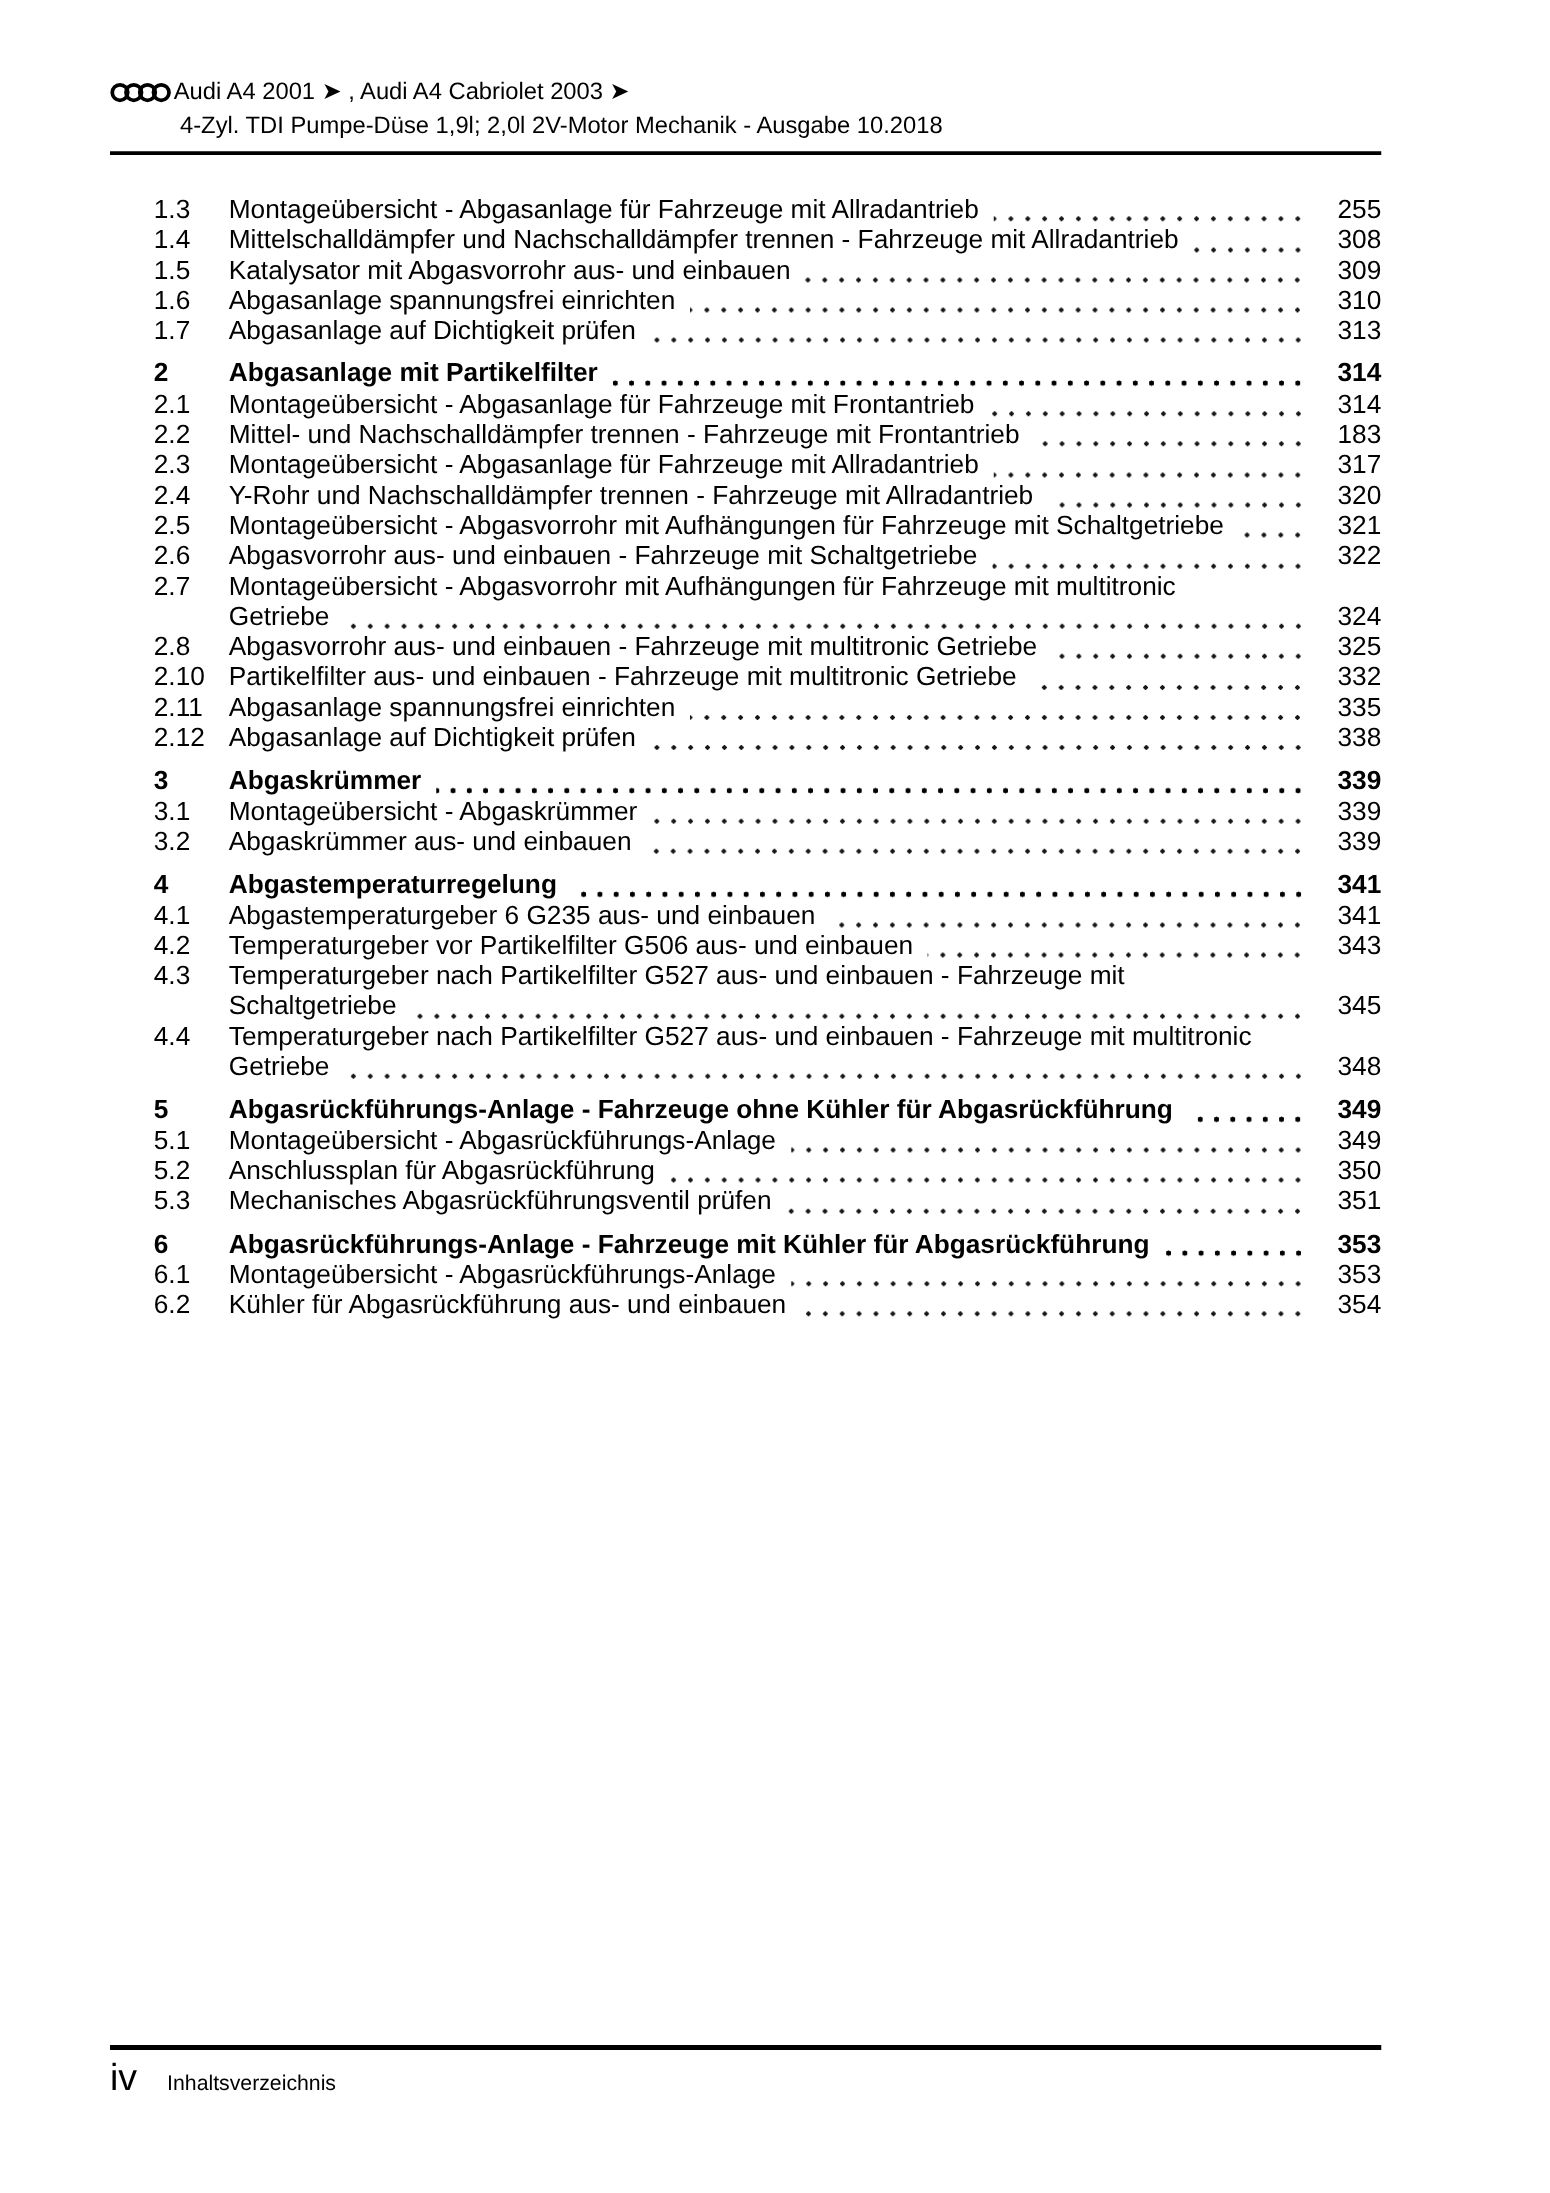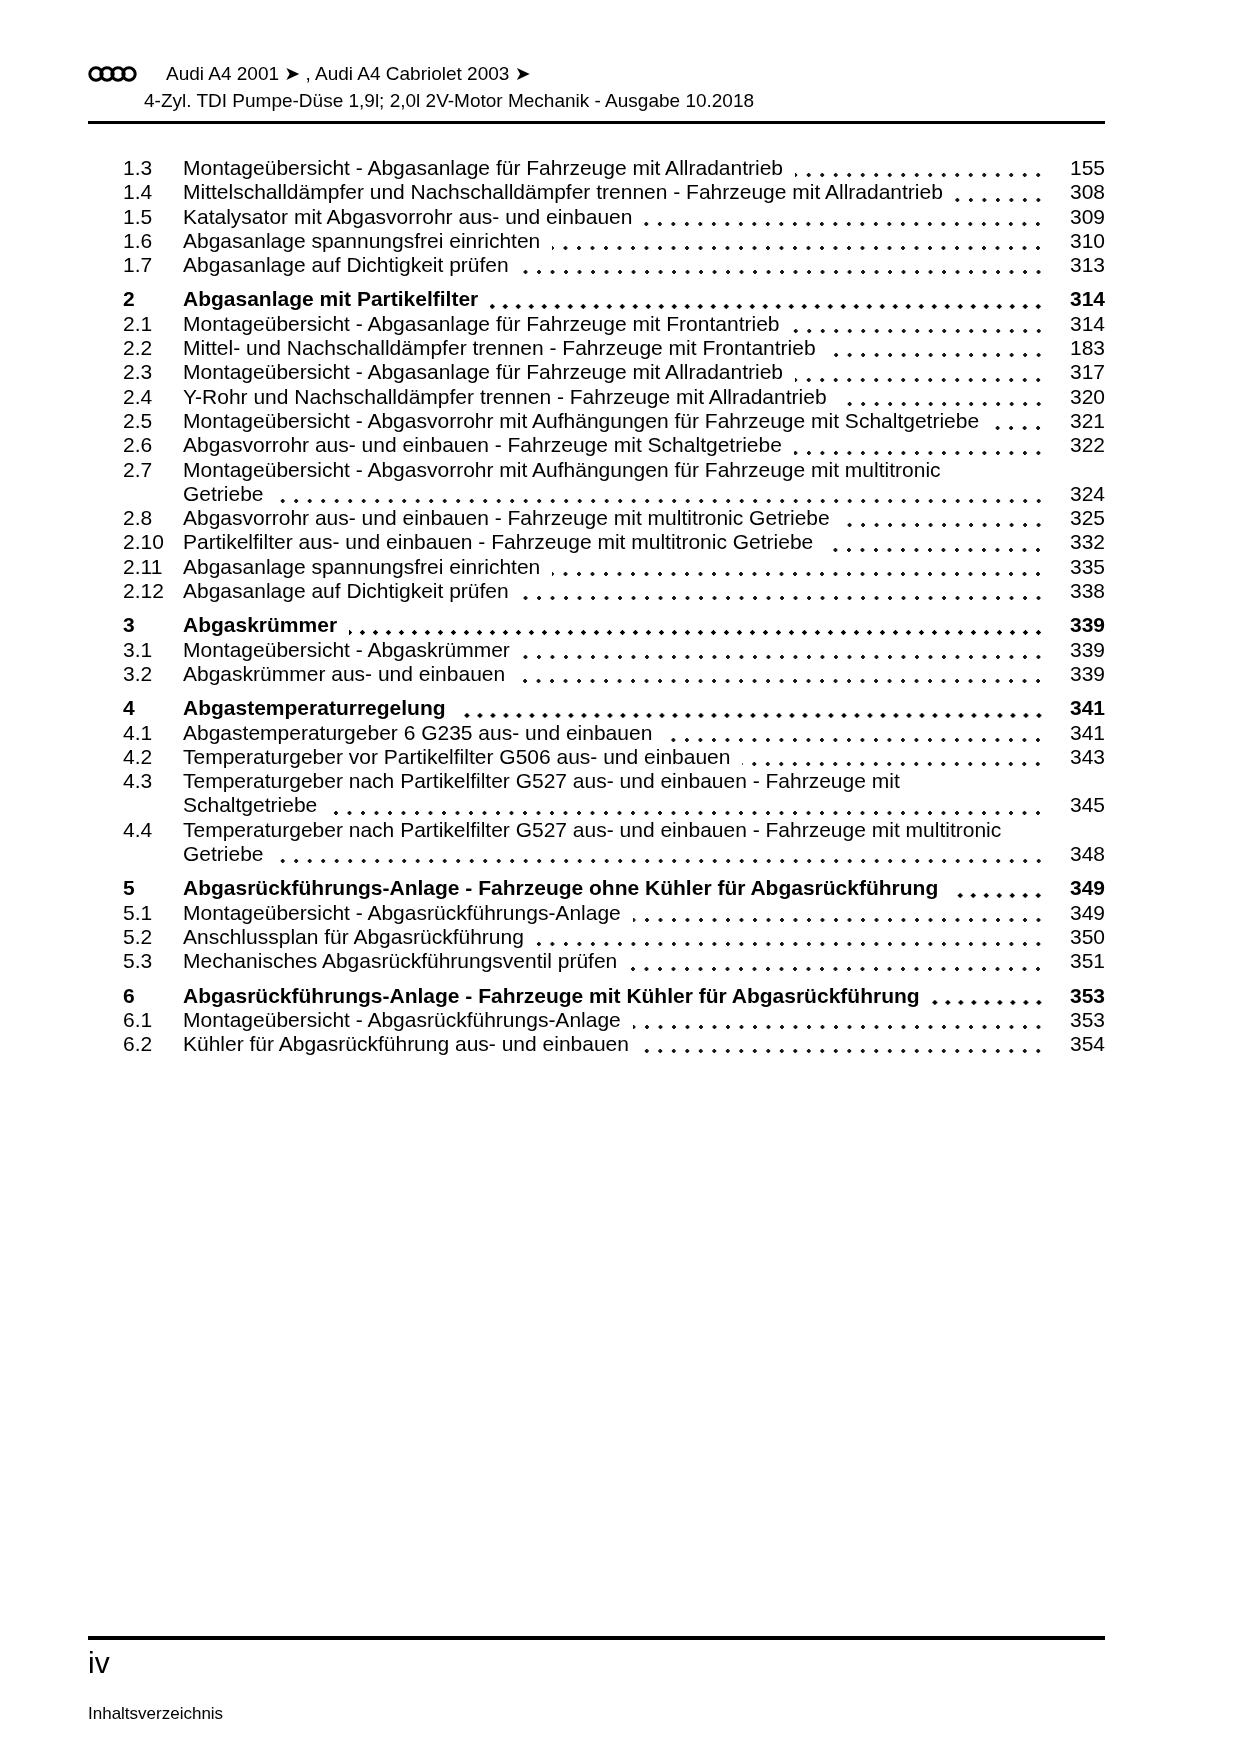--- a/index.html
+++ b/index.html
@@ -8,21 +8,21 @@
     width: 1240px;
     height: 1754px;
     position: relative;
     font-family: "Liberation Sans", sans-serif;
     color: #000;
     overflow: hidden;
   }
   .page { padding: 60px 135px 0 88px; }
 
   
-  .header-row1 { display: flex; align-items: center; gap: 28px; }
+  .header-row1 { display: flex; align-items: center; gap: 1px; }
   .logo { flex: none; display: inline-flex; }
   .h-text { font-size: 19px; line-height: 27px; white-space: nowrap; }
   .header-row2 { margin-left: 56px; }
   .header-rule { border-bottom: 3px solid #000; margin-top: 7px; }
 
   
   .toc { margin-top: 32px; }
   .toc-row { font-size: 21px; }
   .toc-row.bold { font-weight: bold; margin-top: 10px; }
   .toc-line { display: flex; align-items: baseline; line-height: 24.3px; }
@@ -42,21 +42,21 @@
   .toc-row.bold .toc-leader {
     height: 5px;
     background-image: radial-gradient(circle, #000 2px, transparent 2.3px);
     background-size: 13px 5px;
   }
   .toc-page { flex: none; width: 52px; text-align: right; }
 
   
   .footer { position: absolute; left: 88px; right: 135px; top: 1636px; }
   .footer-rule { border-top: 4px solid #000; }
-  .footer-content { display: flex; align-items: baseline; gap: 24px; margin-top: 6px; flex-direction: column; }
+  .footer-content { display: flex; align-items: baseline; gap: 24px; margin-top: 6px; }
   .footer-page { font-size: 30px; line-height: 34px; }
   .footer-label { font-size: 17px; }
 </style>
 </head>
 <body>
 
 <div class="page">
 
   <div class="header">
     <div class="header-row1">
@@ -75,21 +75,21 @@
     <div class="header-row2 h-text">4-Zyl. TDI Pumpe-Düse 1,9l; 2,0l 2V-Motor Mechanik - Ausgabe 10.2018</div>
     <div class="header-rule"></div>
   </div>
 
   <div class="toc" id="toc-container">
       <div class="toc-row">
         <div class="toc-line">
           <span class="toc-num">1.3</span>
           <span class="toc-title">Montageübersicht - Abgasanlage für Fahrzeuge mit Allradantrieb</span>
           <span class="toc-leader"></span>
-          <span class="toc-page">155</span>
+          <span class="toc-page">255</span>
         </div>
       </div>
       <div class="toc-row">
         <div class="toc-line">
           <span class="toc-num">1.4</span>
           <span class="toc-title">Mittelschalldämpfer und Nachschalldämpfer trennen - Fahrzeuge mit Allradantrieb</span>
           <span class="toc-leader"></span>
           <span class="toc-page">308</span>
         </div>
       </div>

